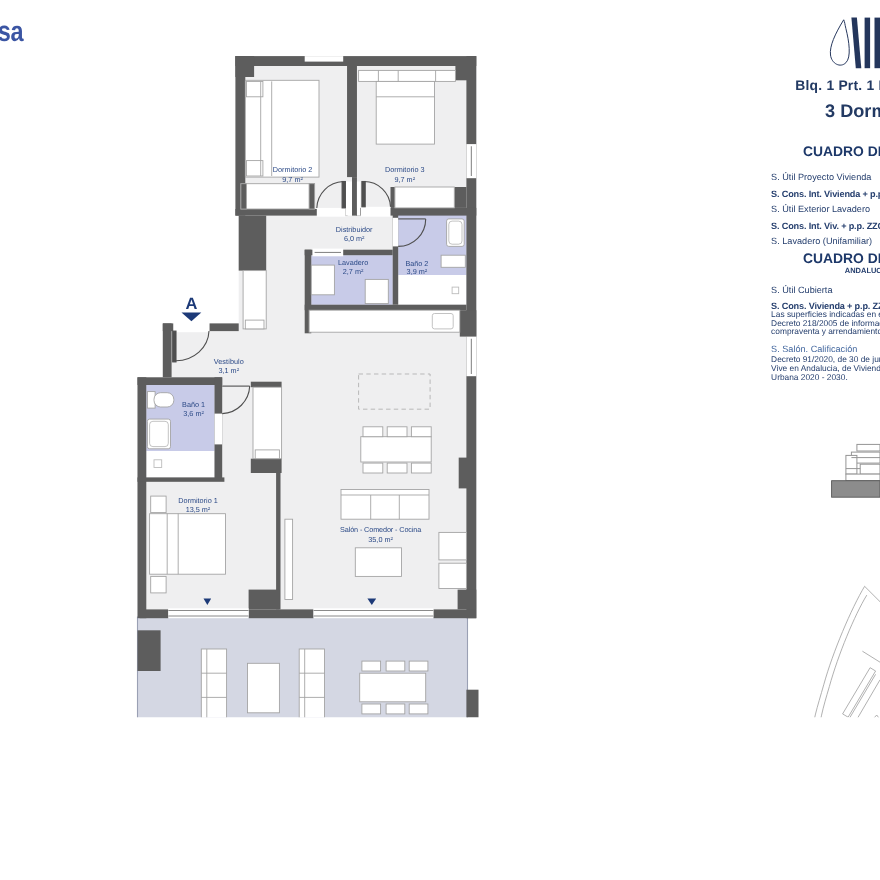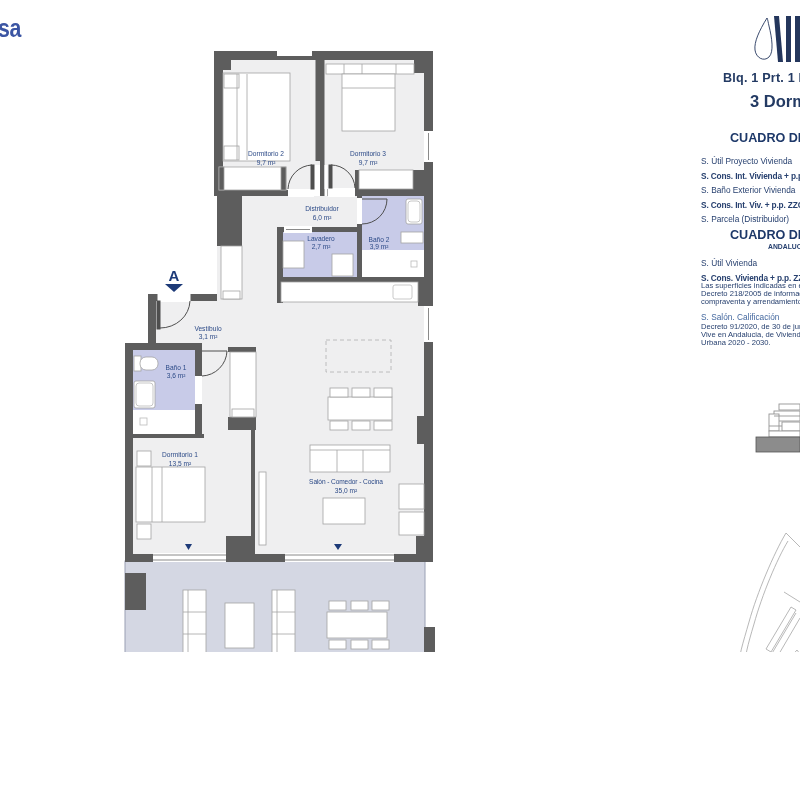--- a/index.html
+++ b/index.html
@@ -337,31 +337,31 @@
 <div class="abs nw" style="left:723px;top:71px;font-size:12.6px;font-weight:bold;color:#233a63;letter-spacing:0.2px">Blq. 1 Prt. 1 Pl. 1 Pta. A</div>
 
 <div class="abs nw" style="left:750px;top:92px;font-size:16.5px;font-weight:bold;color:#233a63">3 Dormitorios</div>
 
 <div class="abs nw" style="left:730px;top:131px;font-size:12.6px;font-weight:bold;color:#1d3869">CUADRO DE SUPERFICIES</div>
 
 <div class="abs nw" style="left:701px;top:156px;font-size:8.3px;color:#27406f">S. Útil Proyecto Vivienda</div>
 
 <div class="abs nw" style="left:701px;top:170.5px;font-size:8.3px;font-weight:bold;color:#27406f;letter-spacing:-0.15px">S. Cons. Int. Vivienda + p.p. ZZCC Bloque</div>
 
-<div class="abs nw" style="left:701px;top:185px;font-size:8.3px;color:#27406f">S. Baño Exterior Vivienda</div>
+<div class="abs nw" style="left:701px;top:185px;font-size:8.3px;color:#27406f">S. Útil Exterior Lavadero</div>
 
 <div class="abs nw" style="left:701px;top:199.5px;font-size:8.3px;font-weight:bold;color:#27406f;letter-spacing:-0.15px">S. Cons. Int. Viv. + p.p. ZZCC Bloque + Terraza</div>
 
-<div class="abs nw" style="left:701px;top:214px;font-size:8.3px;color:#27406f">S. Parcela (Distribuidor)</div>
+<div class="abs nw" style="left:701px;top:214px;font-size:8.3px;color:#27406f">S. Lavadero (Unifamiliar)</div>
 
 <div class="abs nw" style="left:730px;top:228px;font-size:12.6px;font-weight:bold;color:#1d3869">CUADRO DE SUPERFICIES</div>
 
 <div class="abs nw" style="left:768px;top:243px;font-size:6.8px;font-weight:bold;color:#27406f">ANDALUCÍA DECRETO</div>
 
-<div class="abs nw" style="left:701px;top:258px;font-size:8.3px;color:#27406f">S. Útil Vivienda</div>
+<div class="abs nw" style="left:701px;top:258px;font-size:8.3px;color:#27406f">S. Útil Cubierta</div>
 
 <div class="abs nw" style="left:701px;top:272.5px;font-size:8.3px;font-weight:bold;color:#27406f;letter-spacing:-0.15px">S. Cons. Vivienda + p.p. ZZCC</div>
 
 <div class="abs nw" style="left:701px;top:282px;font-size:7.6px;color:#27406f;line-height:7.75px">Las superficies indicadas en el presente documento son<br>Decreto 218/2005 de información al consumidor en la<br>compraventa y arrendamiento de viviendas en Andalucía</div>
 
 <div class="abs nw" style="left:701px;top:311.5px;font-size:8.3px;color:#44689f">S. Salón. Calificación</div>
 
 <div class="abs nw" style="left:701px;top:323px;font-size:7.6px;color:#27406f;line-height:7.8px">Decreto 91/2020, de 30 de junio, por el que se regula el Plan<br>Vive en Andalucia, de Vivienda, Rehabilitación y Regeneración<br>Urbana 2020 - 2030.</div>
 
 <div class="abs nw" style="left:700px;top:741px;font-size:30px;color:#38a89d;letter-spacing:-1.2px">domu<span style="font-weight:bold;color:#2e3192">m</span></div>

